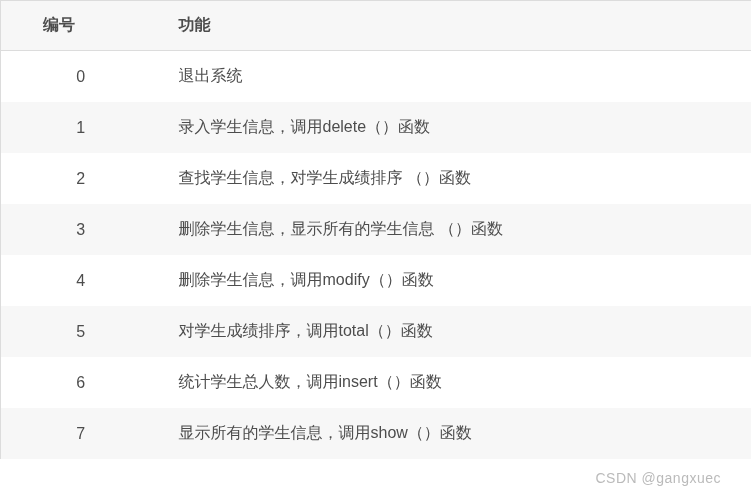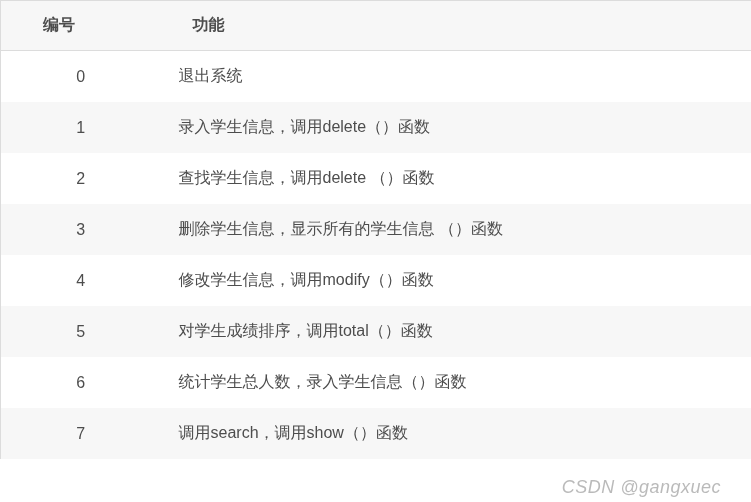--- a/index.html
+++ b/index.html
@@ -16,21 +16,21 @@
       position: relative;
     }
     .table {
       width: 100%;
       border-collapse: collapse;
     }
     .table thead th {
       background: #f7f7f7;
       border-top: 1px solid #dcdcdc;
       border-bottom: 1px solid #dcdcdc;
-      padding: 14px 32px;
+      padding: 14px 18px;
       text-align: left;
       font-weight: 700;
       color: #4d4d4d;
       font-size: 16px;
     }
     .table thead th:first-child {
       width: 160px;
       border-left: 1px solid #dcdcdc;
       text-align: left;
       padding-left: 42px;
@@ -46,27 +46,26 @@
       text-align: center;
       border-left: 1px solid #dcdcdc;
       padding-left: 0;
       padding-right: 0;
     }
     .table tbody tr:nth-child(even) td {
       background: #f7f7f7;
     }
     .watermark {
       position: absolute;
-      bottom: 4px;
+      bottom: 16px;
       right: 30px;
-      font-size: 18px;
+      font-size: 14px;
       color: rgba(130, 130, 130, 0.55);
       letter-spacing: 0.5px;
       pointer-events: none;
-      font-style: italic;
     }
   </style>
 </head>
 <body>
 
 <table class="table">
   <thead>
     <tr>
       <th>编号</th>
       <th>功能</th>
@@ -76,38 +75,38 @@
     <tr>
       <td>0</td>
       <td>退出系统</td>
     </tr>
     <tr>
       <td>1</td>
       <td>录入学生信息，调用delete（）函数</td>
     </tr>
     <tr>
       <td>2</td>
-      <td>查找学生信息，调用delete （）函数</td>
+      <td>查找学生信息，对学生成绩排序 （）函数</td>
     </tr>
     <tr>
       <td>3</td>
       <td>删除学生信息，显示所有的学生信息 （）函数</td>
     </tr>
     <tr>
       <td>4</td>
-      <td>修改学生信息，调用modify（）函数</td>
+      <td>删除学生信息，调用modify（）函数</td>
     </tr>
     <tr>
       <td>5</td>
       <td>对学生成绩排序，调用total（）函数</td>
     </tr>
     <tr>
       <td>6</td>
-      <td>统计学生总人数，录入学生信息（）函数</td>
+      <td>统计学生总人数，调用insert（）函数</td>
     </tr>
     <tr>
       <td>7</td>
-      <td>调用search，调用show（）函数</td>
+      <td>显示所有的学生信息，调用show（）函数</td>
     </tr>
   </tbody>
 </table>
 
 <div class="watermark">CSDN @gangxuec</div>
 
 </body></html>

